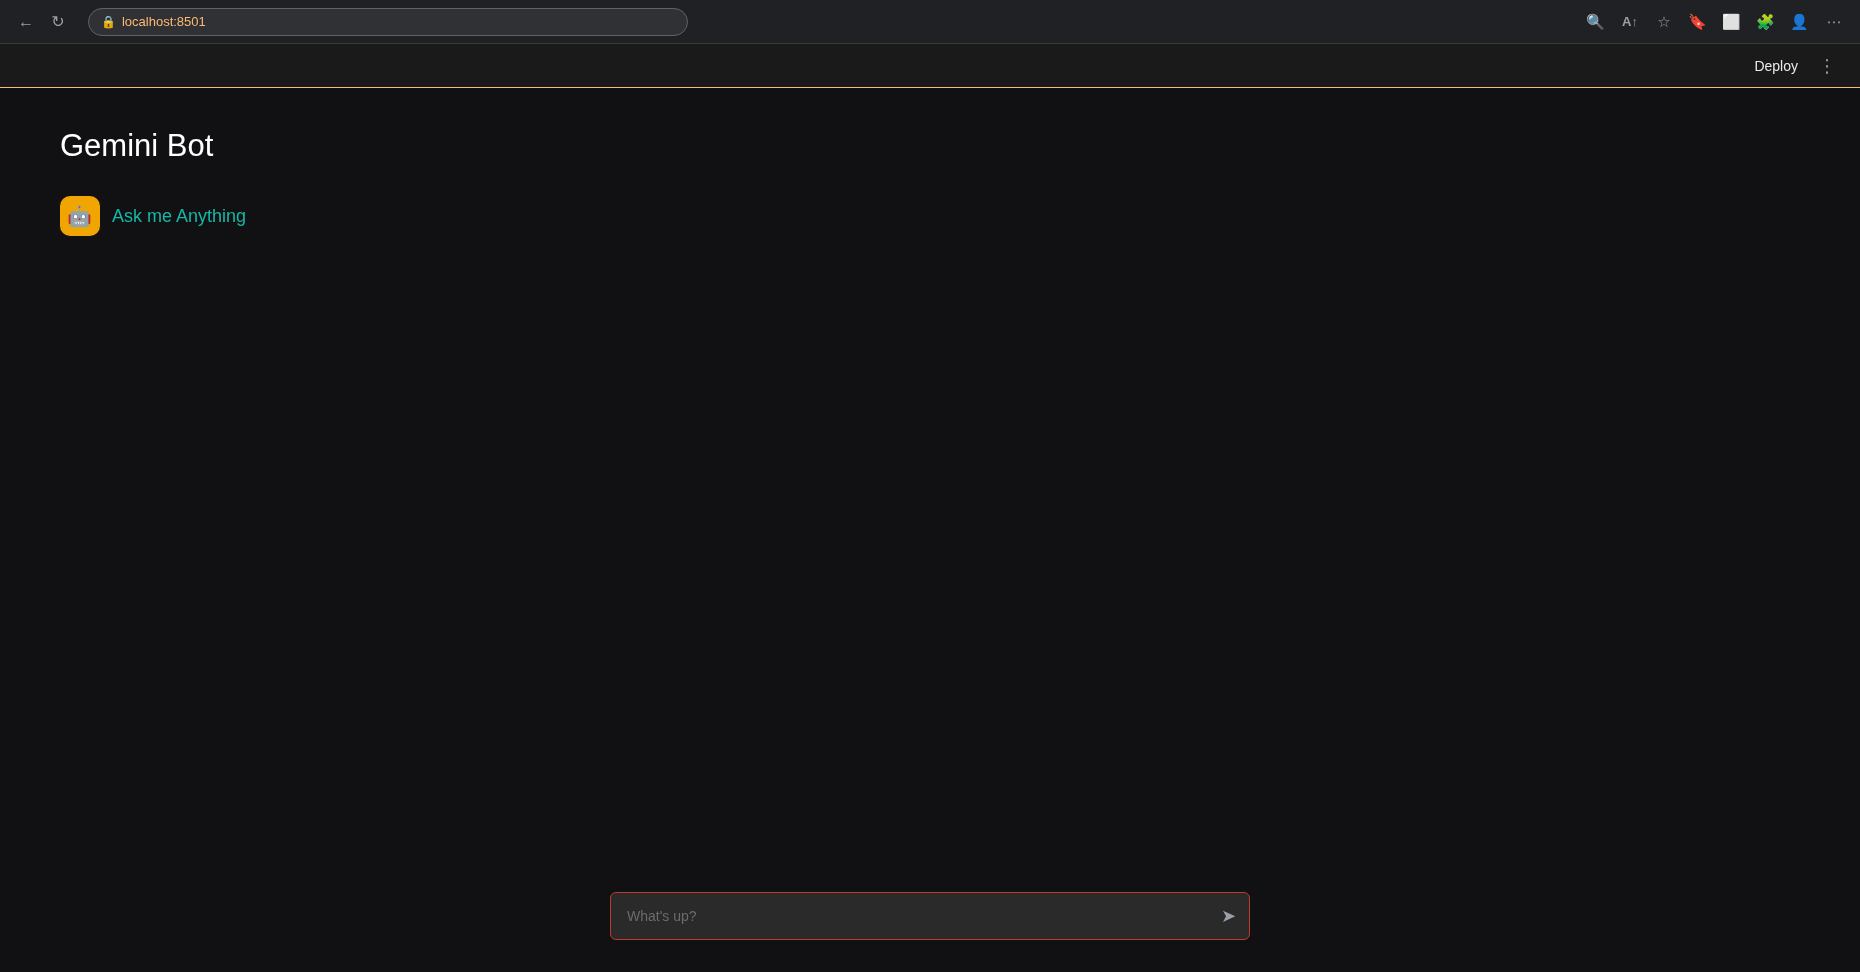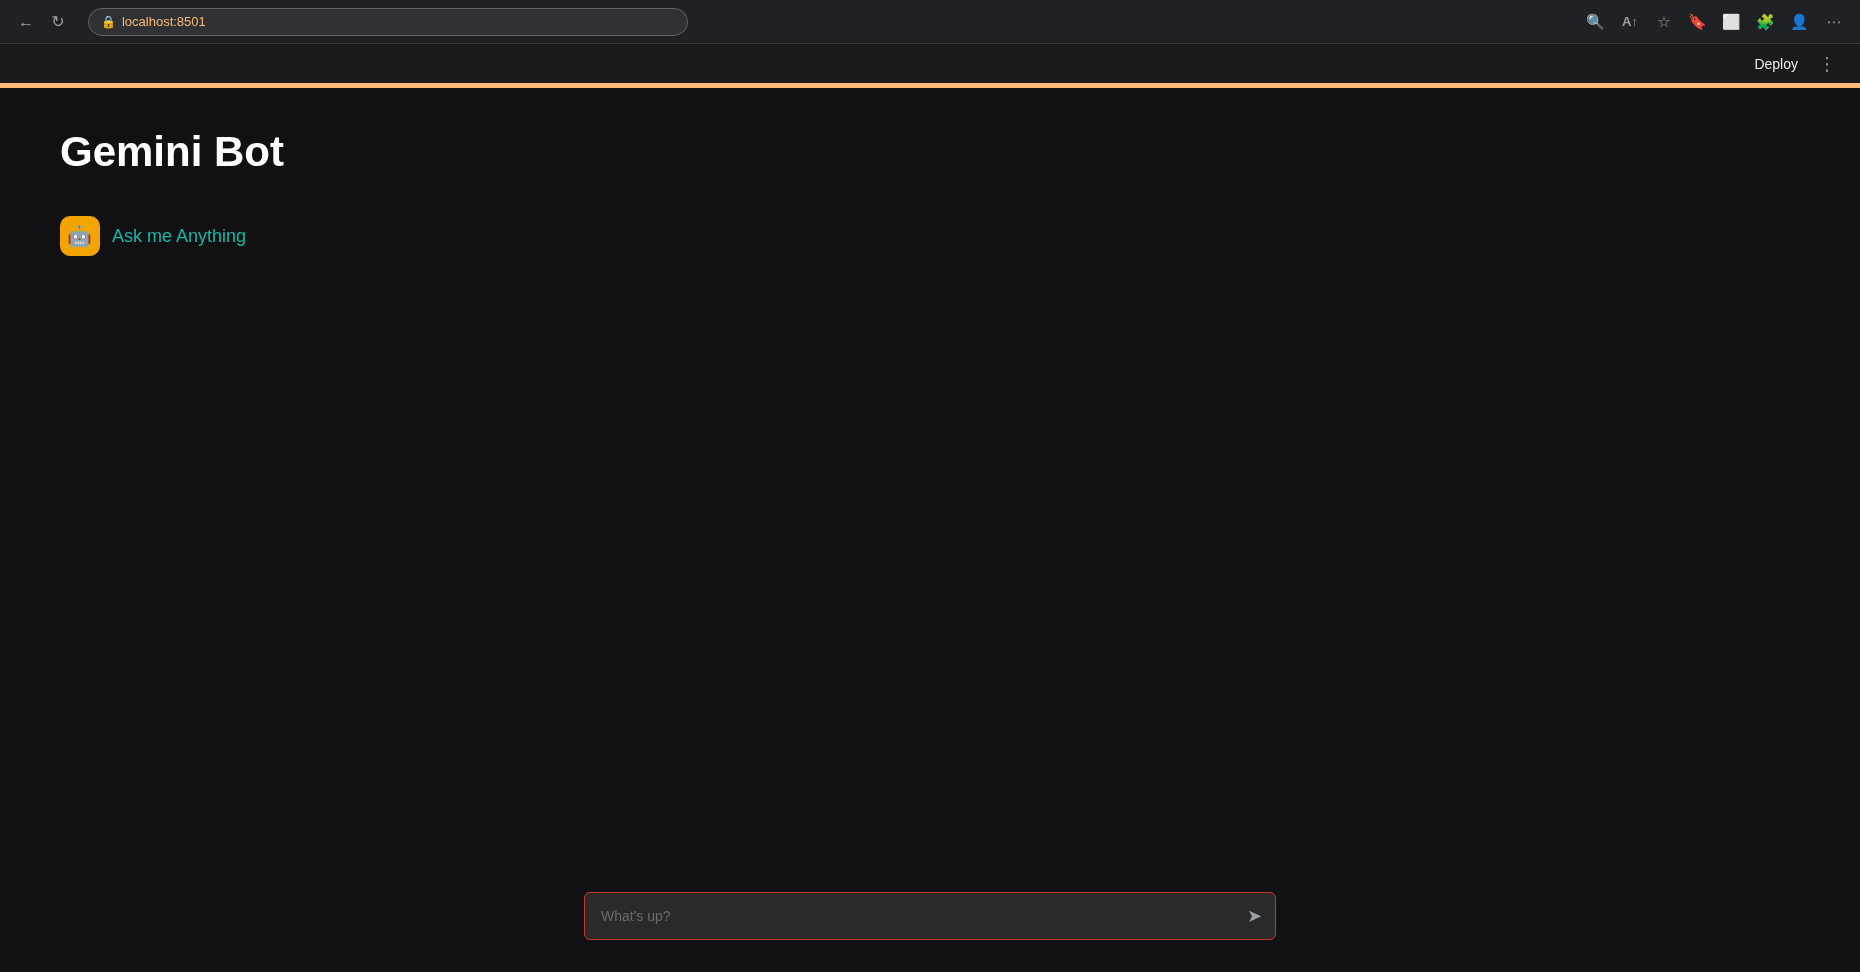--- a/index.html
+++ b/index.html
@@ -107,21 +107,21 @@
 
     
     .app-bar {
       width: 100%;
       height: 44px;
       background: #1a1a1a;
       display: flex;
       align-items: center;
       justify-content: flex-end;
       padding: 0 16px;
-      border-bottom: 5px solid #fdba74;
+      border-bottom: 1px solid #fdba74;
     }
 
     .deploy-btn {
       color: #e8eaed;
       background: transparent;
       border: none;
       font-size: 14px;
       cursor: pointer;
       padding: 4px 8px;
     }
@@ -147,23 +147,23 @@
     }
 
     .chat-area {
       flex: 1;
       padding: 40px 60px;
       overflow-y: auto;
     }
 
     .page-title {
       color: #ffffff;
-      font-size: 42px;
-      font-weight: 700;
-      margin-bottom: 40px;
+      font-size: 31px;
+      font-weight: 400;
+      margin-bottom: 32px;
     }
 
     .greeting-item {
       display: flex;
       align-items: center;
       gap: 12px;
       margin-bottom: 16px;
     }
 
     .bot-avatar {
@@ -187,21 +187,21 @@
     
     .input-area {
       padding: 16px 60px 32px;
       display: flex;
       align-items: center;
       justify-content: center;
     }
 
     .input-wrapper {
       position: relative;
-      width: 692px;
+      width: 640px;
     }
 
     .chat-input {
       width: 100%;
       height: 48px;
       background: #2a2a2a;
       border: 1.5px solid #c0392b;
       border-radius: 6px;
       color: #9aa0a6;
       font-size: 14px;

